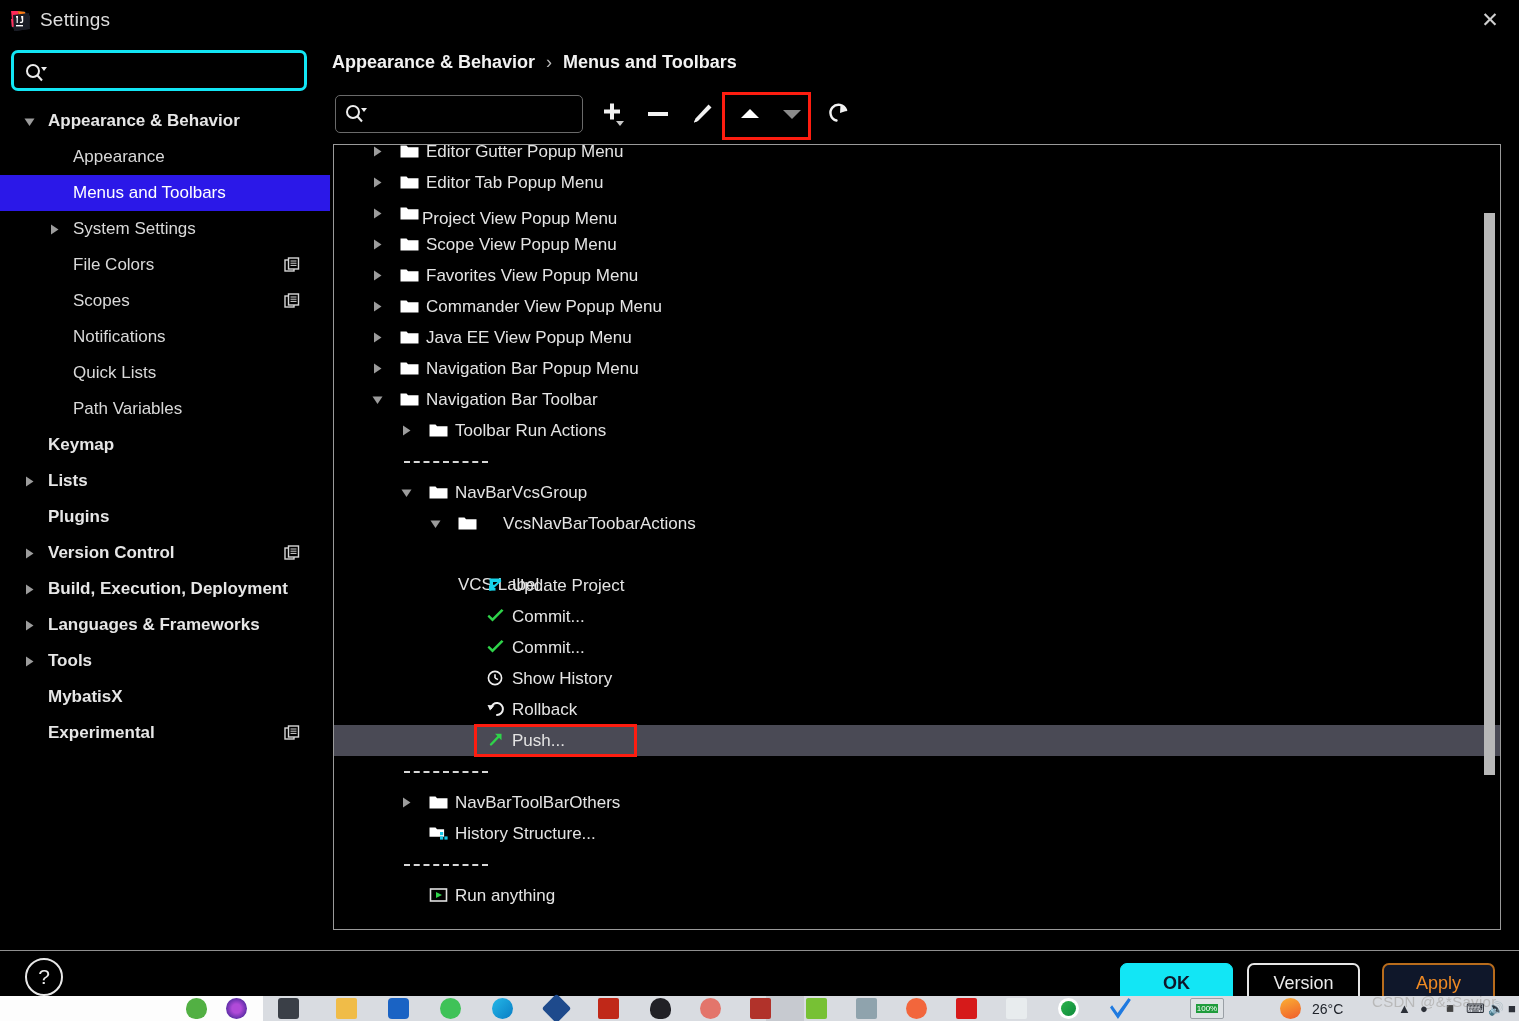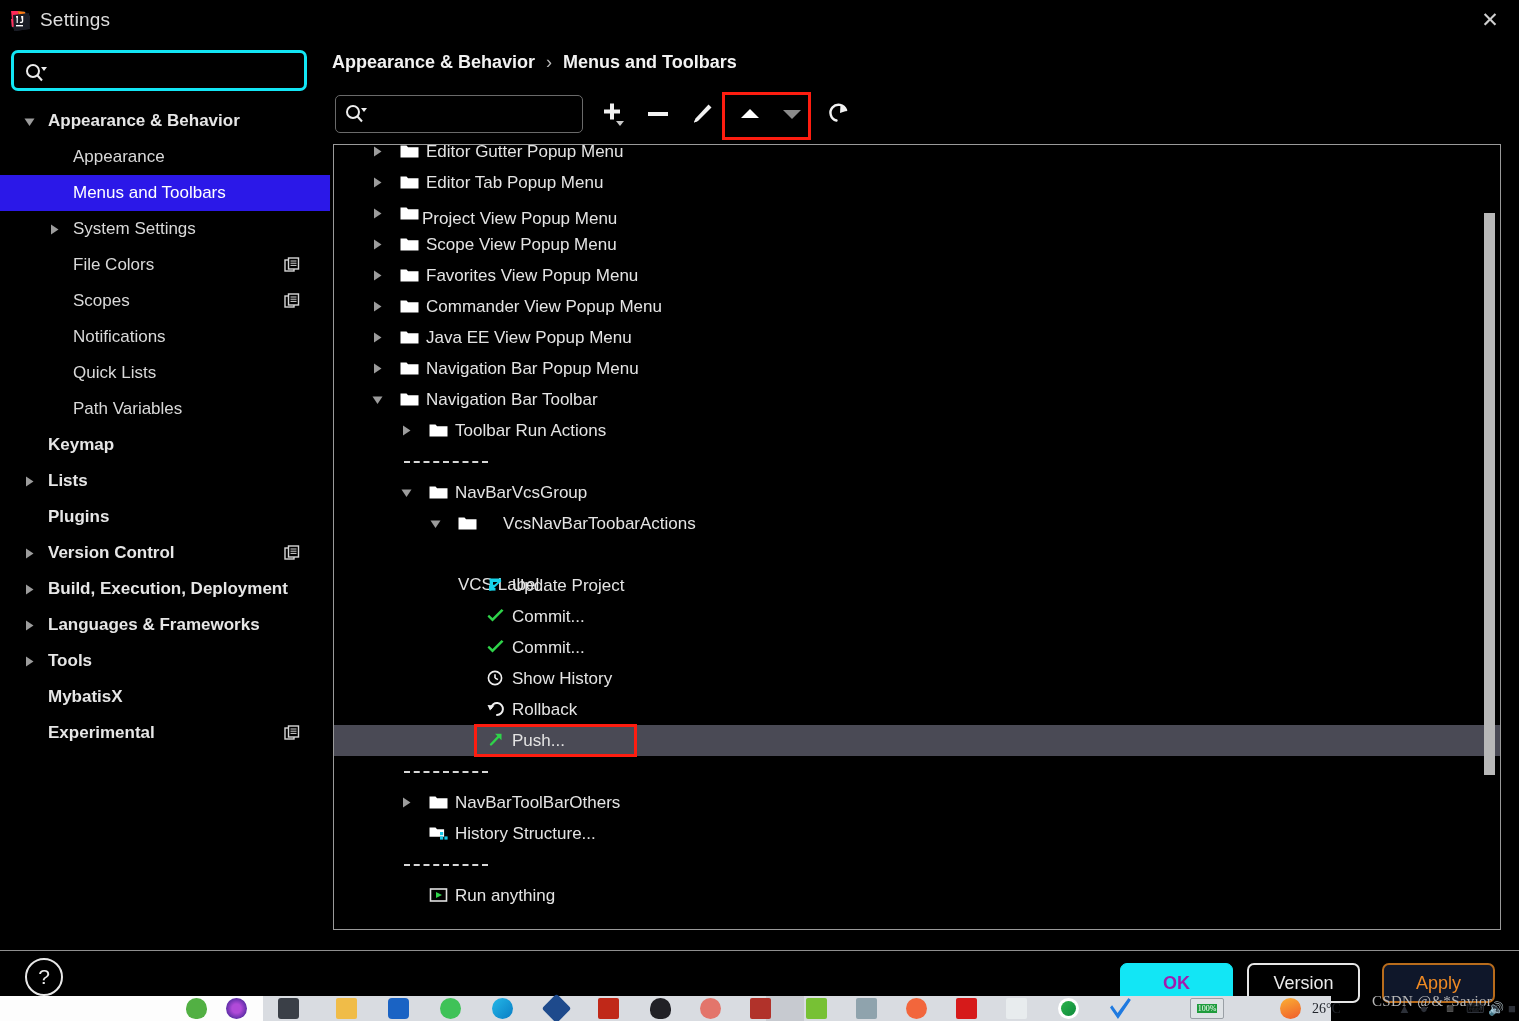--- a/index.html
+++ b/index.html
@@ -113,29 +113,28 @@
   #help-btn {
     position:absolute; left:25px; top:7px; width:38px; height:38px;
     border:2px solid #e8e8e8; border-radius:50%;
     color:#ececec; font-size:21px; text-align:center; line-height:34px; cursor:pointer;
   }
   .dlg-btn {
     position:absolute; top:12px; height:40px;
     display:flex; align-items:center; justify-content:center;
     font-size:18px; border-radius:7px; cursor:pointer;
   }
-  #ok-button     { left:1120px; width:113px; background:#12e6f5; color:#a21caf; border:1px solid #12e6f5; font-weight:bold; }
+  #ok-button     { left:1120px; width:113px; background:#12e6f5; color:#0f172a; border:1px solid #12e6f5; font-weight:bold; }
   #cancel-button { left:1247px; width:113px; background:#000; color:#eaeaea; border:2px solid #e6e6e6; }
   #apply-button  { left:1382px; width:113px; background:#0f172a; color:#ef8a23; border:2px solid #b86c1c; }
 
   
   #taskbar {
-    position:absolute; left:0; top:996px; width:1331px; height:25px;
+    position:absolute; left:0; top:996px; width:1519px; height:25px;
     background:#d9dce1;
-    font-family:Liberation Serif, serif;
   }
   #taskbar-left-white { position:absolute; left:0; top:0; width:263px; height:25px; background:#fdfdfd; }
   #tb-sep1 { position:absolute; left:766px; top:0; width:38px; height:25px; background:#c7cad0; }
   .ticon {
     position:absolute; top:2px; width:21px; height:21px;
     border-radius:3px; display:flex; align-items:center; justify-content:center;
     font-size:10px; color:#fff; overflow:hidden;
   }
   #temp-text { position:absolute; left:1312px; top:5px; font-size:14px; color:#20242b; }
   #watermark {

